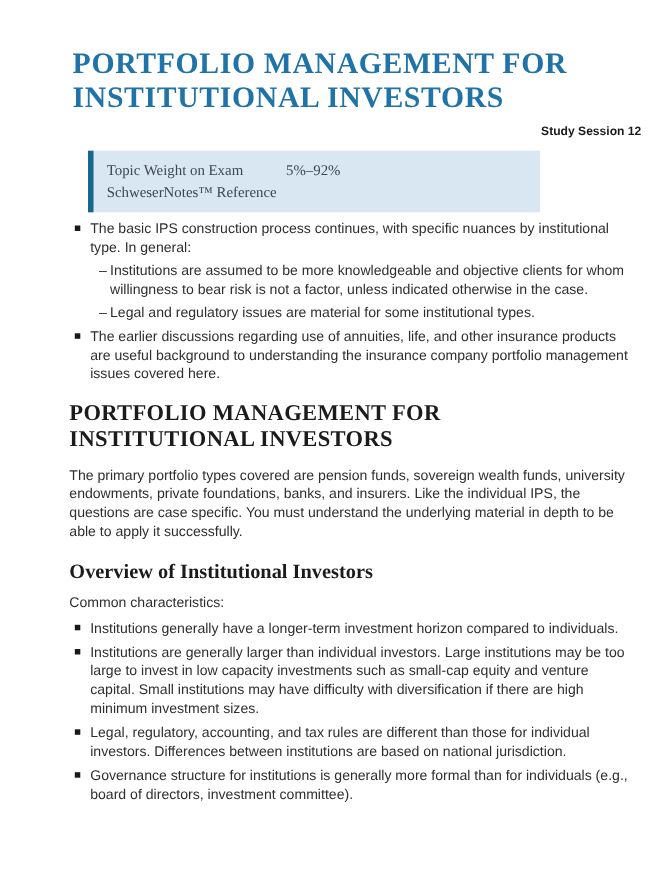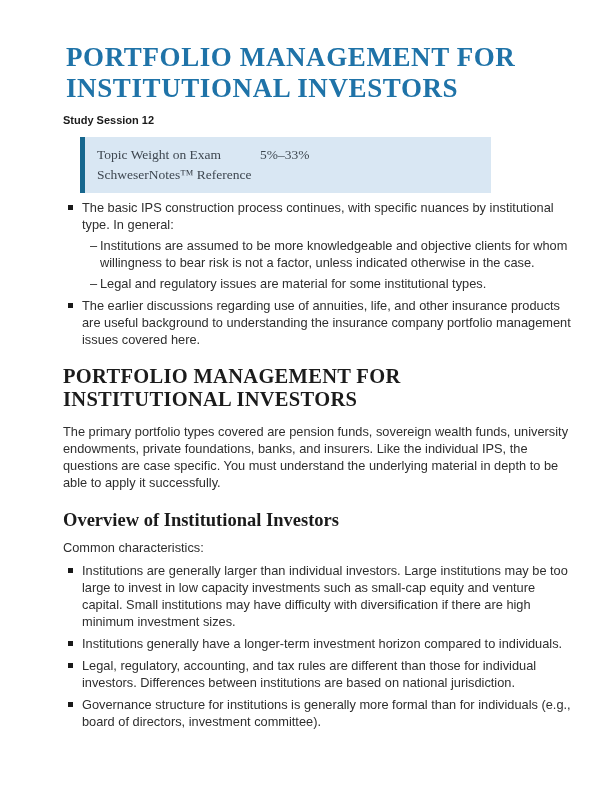--- a/index.html
+++ b/index.html
@@ -19,21 +19,21 @@
     max-width: 480px;
     font-family: "Liberation Serif", serif;
     font-weight: bold;
     font-size: 27px;
     line-height: 1.15;
     letter-spacing: 0.6px;
     color: #1f73a8;
   }
   .session-label {
     margin-top: 10px;
-    text-align: left;
+    text-align: right;
     font-size: 11px;
     font-weight: bold;
     color: #1a1a1a;
   }
   .info-box {
     margin: 11px 0 0 17px;
     width: 411px;
     background: #d9e7f3;
     border-left: 5px solid #17678e;
     box-sizing: border-box;
@@ -108,21 +108,21 @@
 
 <div class="page">
 
   <h1 class="doc-title">PORTFOLIO MANAGEMENT FOR INSTITUTIONAL INVESTORS</h1>
 
   <div class="session-label">Study Session 12</div>
 
   <div class="info-box">
     <div class="info-row">
       <span class="info-label">Topic Weight on Exam</span>
-      <span class="info-value">5%–33%</span>
+      <span class="info-value">5%–92%</span>
     </div>
     <div class="info-row">
       <span class="info-label">SchweserNotes™ Reference</span>
     </div>
   </div>
 
 
   <ul class="bullet-list">
     <li class="bullet-item">
       <span class="bullet-col">
@@ -157,27 +157,27 @@
 
   <h3 class="sub-heading">Overview of Institutional Investors</h3>
 
   <p class="body-text lead-line">Common characteristics:</p>
 
   <ul class="bullet-list">
     <li class="bullet-item">
       <span class="bullet-col">
         <span class="sq"></span>
       </span>
-      <span class="bullet-body">Institutions are generally larger than individual investors. Large institutions may be too large to invest in low capacity investments such as small-cap equity and venture capital. Small institutions may have difficulty with diversification if there are high minimum investment sizes.</span>
+      <span class="bullet-body">Institutions generally have a longer-term investment horizon compared to individuals.</span>
     </li>
     <li class="bullet-item">
       <span class="bullet-col">
         <span class="sq"></span>
       </span>
-      <span class="bullet-body">Institutions generally have a longer-term investment horizon compared to individuals.</span>
+      <span class="bullet-body">Institutions are generally larger than individual investors. Large institutions may be too large to invest in low capacity investments such as small-cap equity and venture capital. Small institutions may have difficulty with diversification if there are high minimum investment sizes.</span>
     </li>
     <li class="bullet-item">
       <span class="bullet-col">
         <span class="sq"></span>
       </span>
       <span class="bullet-body">Legal, regulatory, accounting, and tax rules are different than those for individual investors. Differences between institutions are based on national jurisdiction.</span>
     </li>
     <li class="bullet-item">
       <span class="bullet-col">
         <span class="sq"></span>

